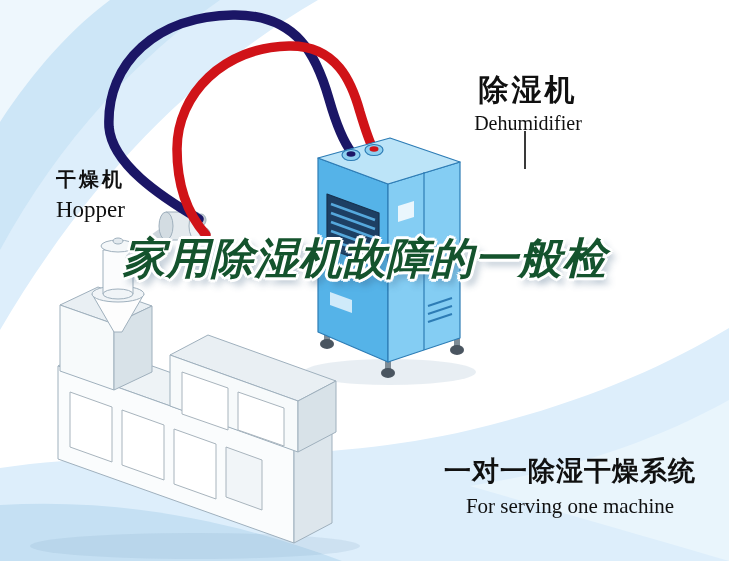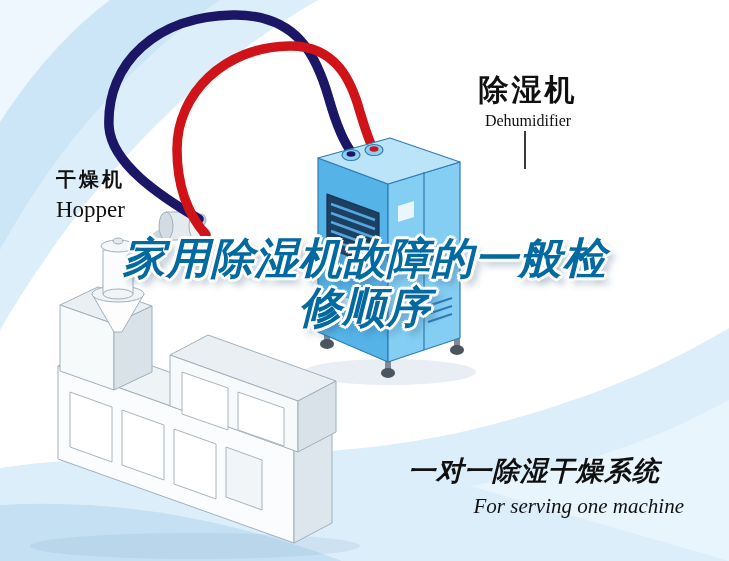--- a/index.html
+++ b/index.html
@@ -6,35 +6,35 @@
   html,body { width:729px; height:561px; }
   body { font-family:"Liberation Sans", sans-serif; background:#ffffff; }
   .canvas { position:relative; width:729px; height:561px; overflow:hidden; background:#ffffff; }
   .scene { position:absolute; left:0; top:0; width:729px; height:561px; }
 
   .label-cn { font-weight:bold; color:#101010; font-family:"Liberation Sans", sans-serif; }
   .label-en { font-family:"Liberation Serif", serif; color:#101010; }
 
   .dehumid-label { position:absolute; left:446px; top:70px; width:164px; text-align:center; }
   .dehumid-label .label-cn { font-size:30px; letter-spacing:3px; }
-  .dehumid-label .label-en { font-size:16px; margin-top:1px; }
+  .dehumid-label .label-en { font-size:20px; margin-top:1px; }
   .pointer-line { position:absolute; left:524px; top:131px; width:2px; height:38px; background:#3a3a3a; }
 
   .hopper-label { position:absolute; left:56px; top:166px; width:120px; }
   .hopper-label .label-cn { font-size:20px; letter-spacing:3px; }
   .hopper-label .label-en { font-size:23px; margin-top:4px; }
 
-  .system-label { position:absolute; left:384px; top:453px; width:300px; text-align:center;font-style:italic; }
+  .system-label { position:absolute; left:420px; top:453px; width:300px; text-align:center; }
   .system-label .label-cn { font-size:27px; letter-spacing:1px; }
-  .system-label .label-en { font-size:21px; margin-top:5px;text-align:right; }
+  .system-label .label-en { font-size:21px; margin-top:5px; }
 
   .main-title {
     position:absolute; left:0; top:234px; width:100%;
     text-align:center; font-weight:bold; font-style:italic;
-    color:#0369a1; font-size:43px; line-height:1.14; letter-spacing:1px;
+    color:#14532d; font-size:43px; line-height:1.14; letter-spacing:1px;
     text-shadow:
       -2px -2px 0 #fff, 2px -2px 0 #fff, -2px 2px 0 #fff, 2px 2px 0 #fff,
       0 -3px 0 #fff, 0 3px 0 #fff, -3px 0 0 #fff, 3px 0 0 #fff,
       5px 6px 7px rgba(55,90,125,0.45);
   }
 </style>
 </head>
 <body>
 
 <div class="canvas">
@@ -136,21 +136,20 @@
   </div>
   <div class="pointer-line"></div>
 
   <div class="hopper-label">
     <div class="label-cn">干燥机</div>
     <div class="label-en">Hopper</div>
   </div>
 
   <div class="main-title">
     <div>家用除湿机故障的一般检</div>
-    <div>修顺序</div>
   </div>
 
   <div class="system-label">
     <div class="label-cn">一对一除湿干燥系统</div>
     <div class="label-en">For serving one machine</div>
   </div>
 
 </div>
 
 </body></html>

